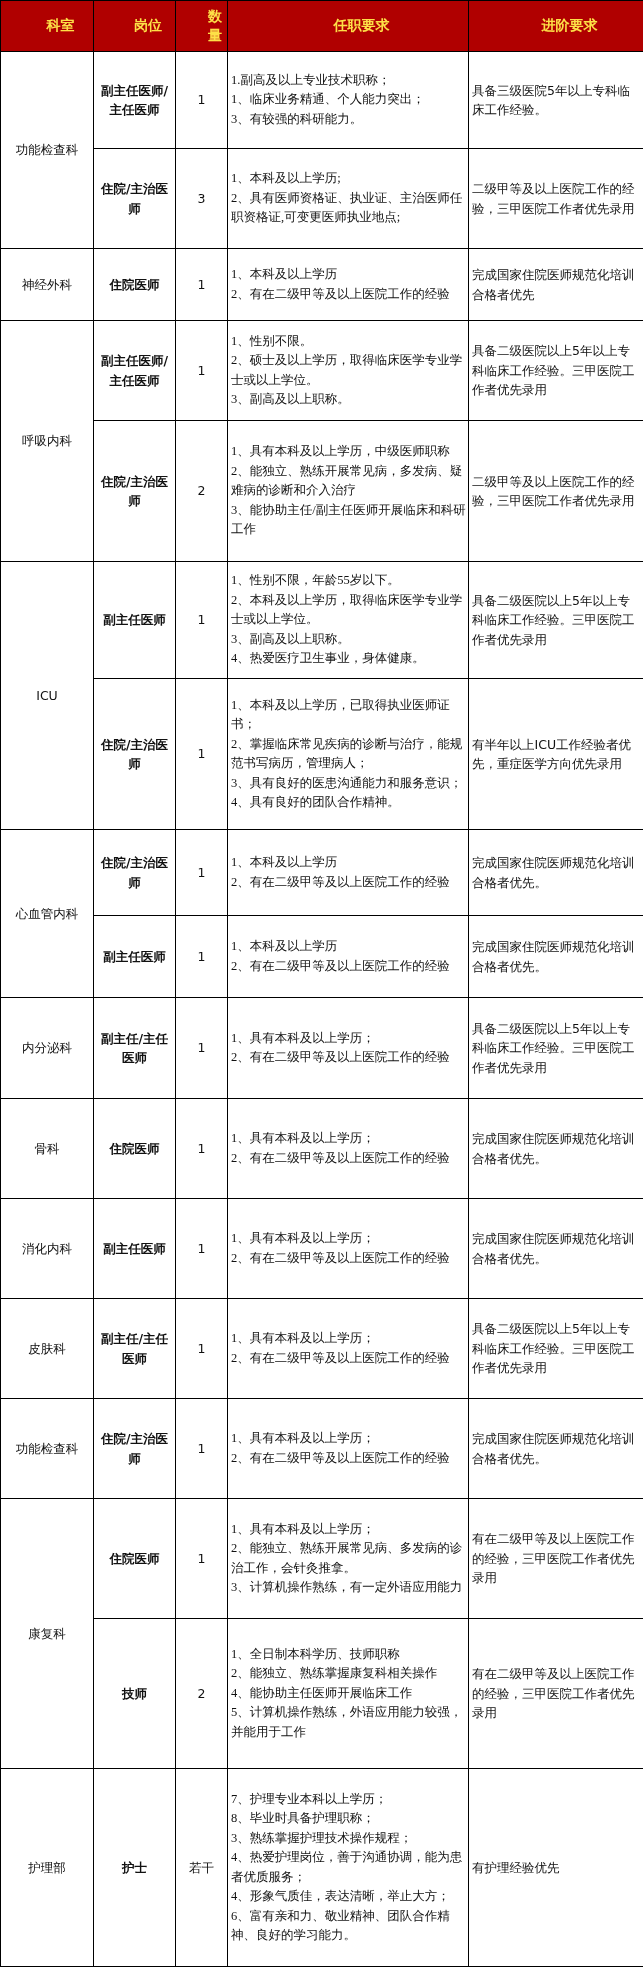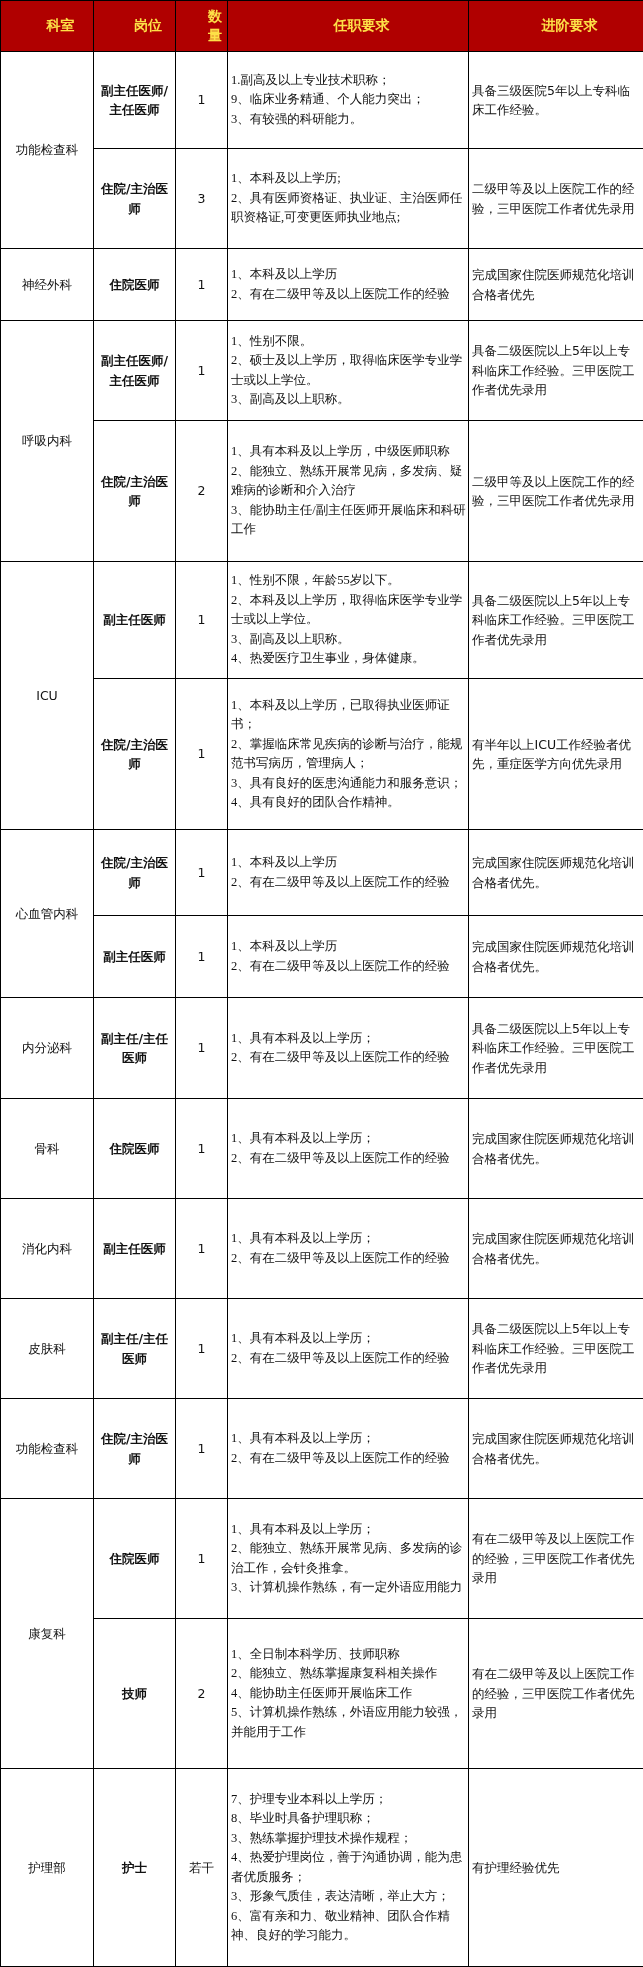--- a/index.html
+++ b/index.html
@@ -33,21 +33,21 @@
     </tr>
   </thead>
   <tbody>
 
     <tr style="height:97px">
       <td class="dept" rowspan="2">功能检查科</td>
       <td class="pos">副主任医师/主任医师</td>
       <td class="num">1</td>
       <td class="req">
         <span class="line">1.副高及以上专业技术职称；</span>
-        <span class="line">9、临床业务精通、个人能力突出；</span>
+        <span class="line">1、临床业务精通、个人能力突出；</span>
         <span class="line">3、有较强的科研能力。</span>
       </td>
       <td class="adv">具备三级医院5年以上专科临床工作经验。</td>
     </tr>
     <tr style="height:100px">
       <td class="pos">住院/主治医师</td>
       <td class="num">3</td>
       <td class="req">
         <span class="line">1、本科及以上学历;</span>
         <span class="line">2、具有医师资格证、执业证、主治医师任职资格证,可变更医师执业地点;</span>
@@ -212,19 +212,19 @@
 
     <tr style="height:198px">
       <td class="dept">护理部</td>
       <td class="pos">护士</td>
       <td class="num">若干</td>
       <td class="req">
         <span class="line">7、护理专业本科以上学历；</span>
         <span class="line">8、毕业时具备护理职称；</span>
         <span class="line">3、熟练掌握护理技术操作规程；</span>
         <span class="line">4、热爱护理岗位，善于沟通协调，能为患者优质服务；</span>
-        <span class="line">3、形象气质佳，表达清晰，举止大方；</span>
+        <span class="line">4、形象气质佳，表达清晰，举止大方；</span>
         <span class="line">6、富有亲和力、敬业精神、团队合作精神、良好的学习能力。</span>
       </td>
       <td class="adv">有护理经验优先</td>
     </tr>
   </tbody>
 </table>
 
 </body></html>

